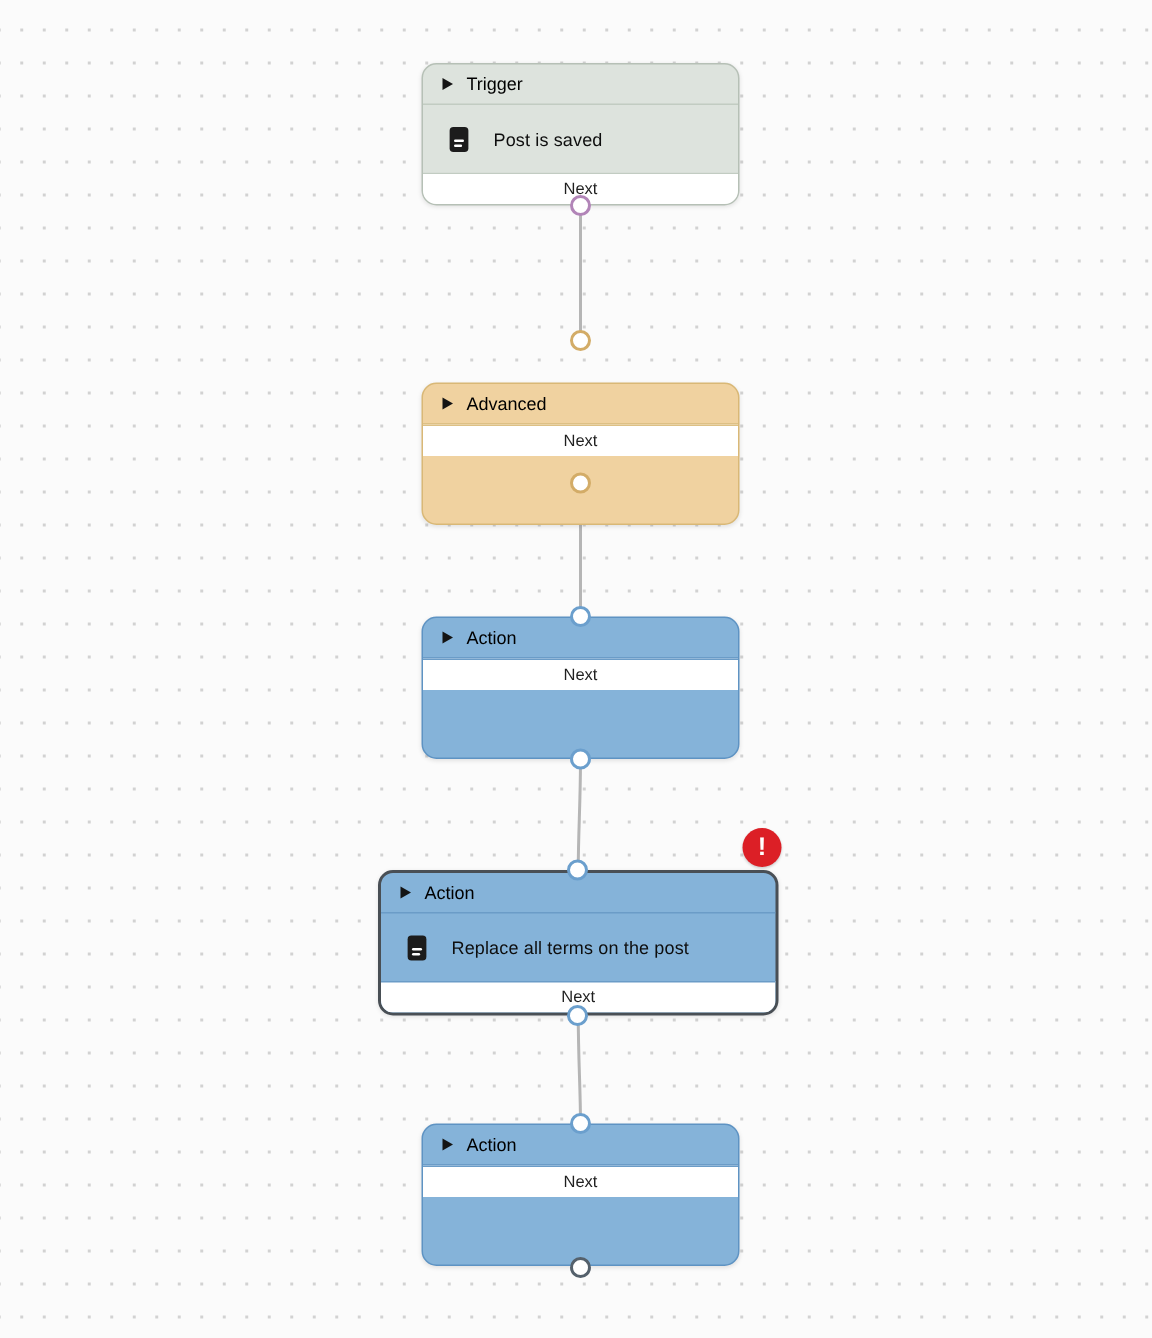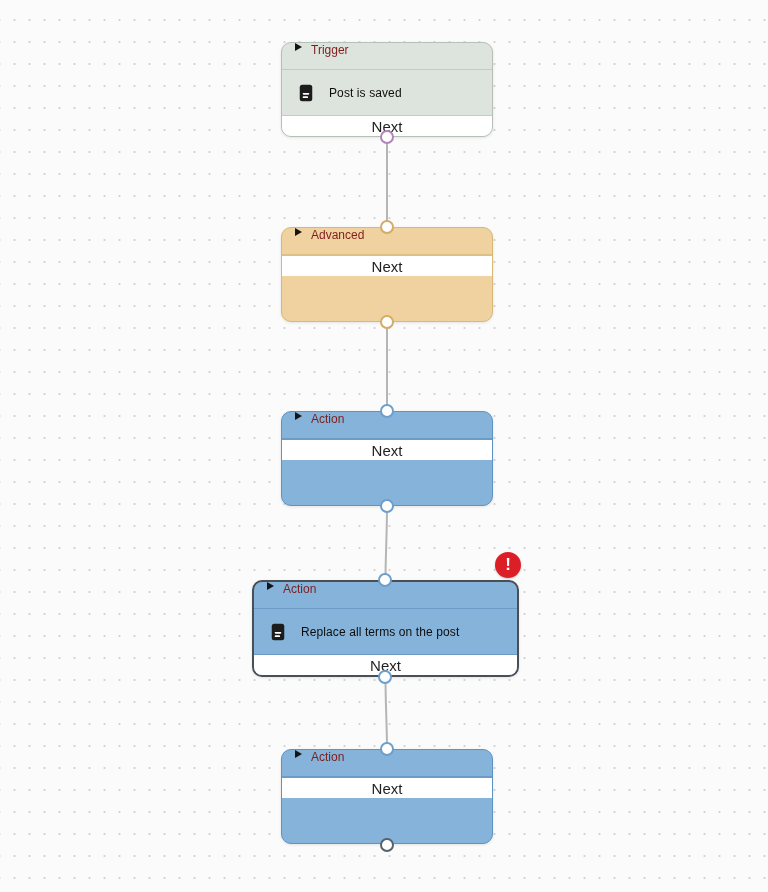--- a/index.html
+++ b/index.html
@@ -15,45 +15,45 @@
   svg.wires path { stroke:#b5b5b5; stroke-width:2; fill:none; }
 
   .node {
     position:absolute; z-index:2;
     display:flex; flex-direction:column;
     border-radius:10px; border:1px solid;
     box-shadow:0 1px 3px rgba(0,0,0,0.10);
     overflow:hidden;
   }
   .node-header {
-    display:flex; gap:9px;
+    display:flex; align-items:center; gap:9px;
     padding:0 13px; height:27px; flex:0 0 27px;
-    font-size:12px; color:#7f1d1d;
+    font-size:12px; color:#000000;
     border-bottom:1px solid;
   }
   .caret { width:0; height:0; border-left:7px solid #141414; border-top:4.5px solid transparent; border-bottom:4.5px solid transparent; }
   .node-body {
     display:flex; align-items:center; gap:13px;
     padding:0 14px; flex:1 1 auto;
     font-size:12px; color:#0e0e0e; letter-spacing:0.1px;
   }
   .node-body svg { flex:0 0 auto; display:block; }
   .node-footer {
     flex:0 0 21px; height:21px;
     background:#ffffff;
     display:flex; align-items:center; justify-content:center;
-    font-size:15px; color:#1f1f1f;
+    font-size:11px; color:#1f1f1f;
     border-top:1px solid;
   }
 
   .node-trigger { background:#dde3dd; border-color:#b6c0b6; }
   .node-trigger .node-header { border-bottom-color:#c2ccc2; }
   .node-trigger .node-footer { border-top-color:#c2ccc2; }
 
-  .node-advanced { background:#f0d2a0; border-color:#d9b876; }
+  .node-advanced { background:#f0d2a0; border-color:#d9b876;margin-top:28px; }
   .node-advanced .node-header { border-bottom-color:#ddc084; }
   .node-advanced .node-footer { border-top-color:#ddc084; }
 
   .node-action { background:#85b3d9; border-color:#5e93c3; }
   .node-action .node-header { border-bottom-color:#6b9cc7; }
   .node-action .node-footer { border-top-color:#6b9cc7; }
 
   .node-error-border { border-color:#494f55; border-width:2px; }
 
   #node-1 { left:281px; top:42px;  width:212px; height:95px; }

